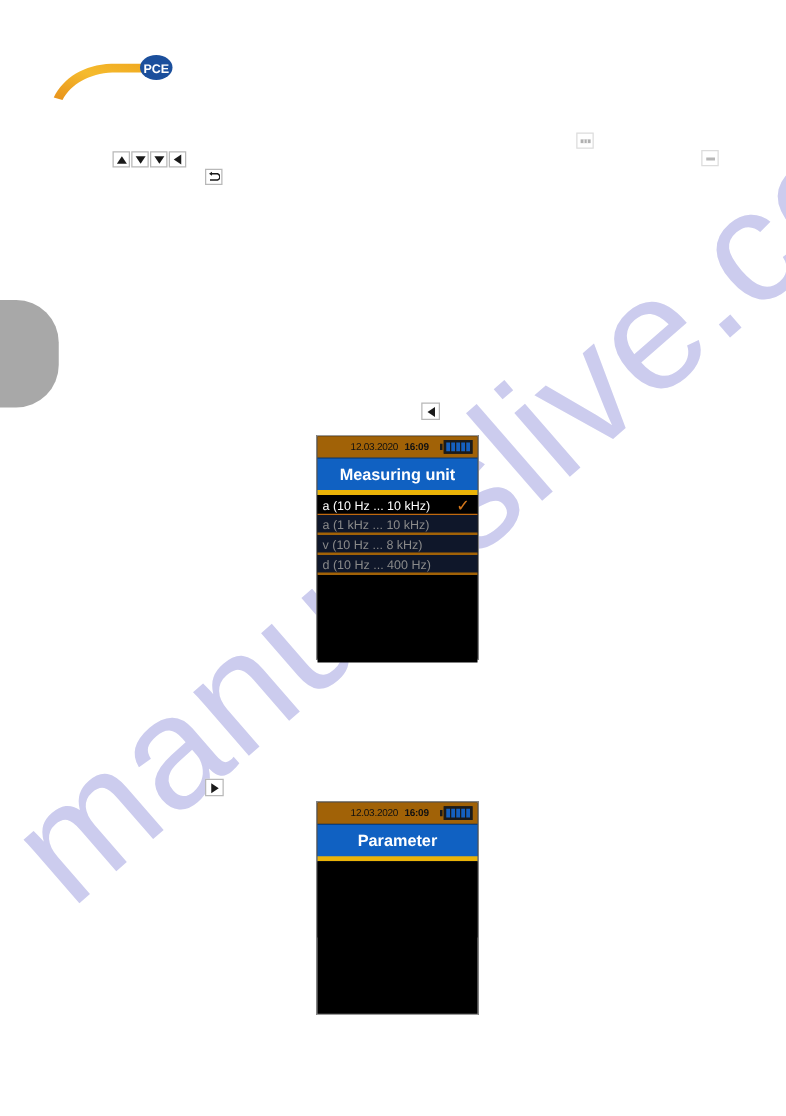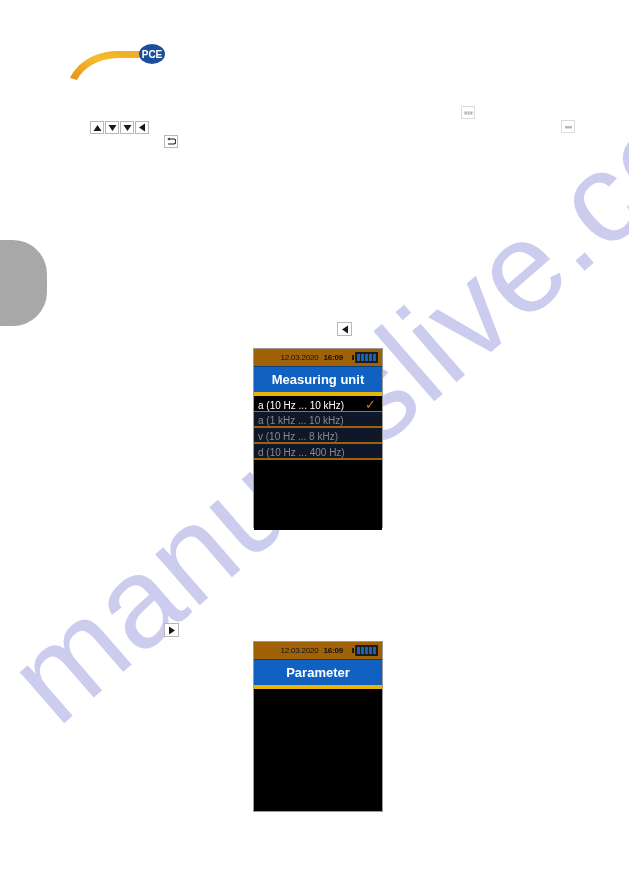--- a/index.html
+++ b/index.html
@@ -37,21 +37,21 @@
     left: -20px;
     top: 640px;
     font-size: 128px;
     transform: rotate(-41deg);
     transform-origin: left top;
   }
 
   
   .logo {
     position: absolute;
-    left: 68px;
+    left: 41px;
     top: 42px;
     width: 100px;
     height: 40px;
     z-index: 3;
   }
   .logo svg { display:block; }
 
   
   .keybox {
     position: absolute;

